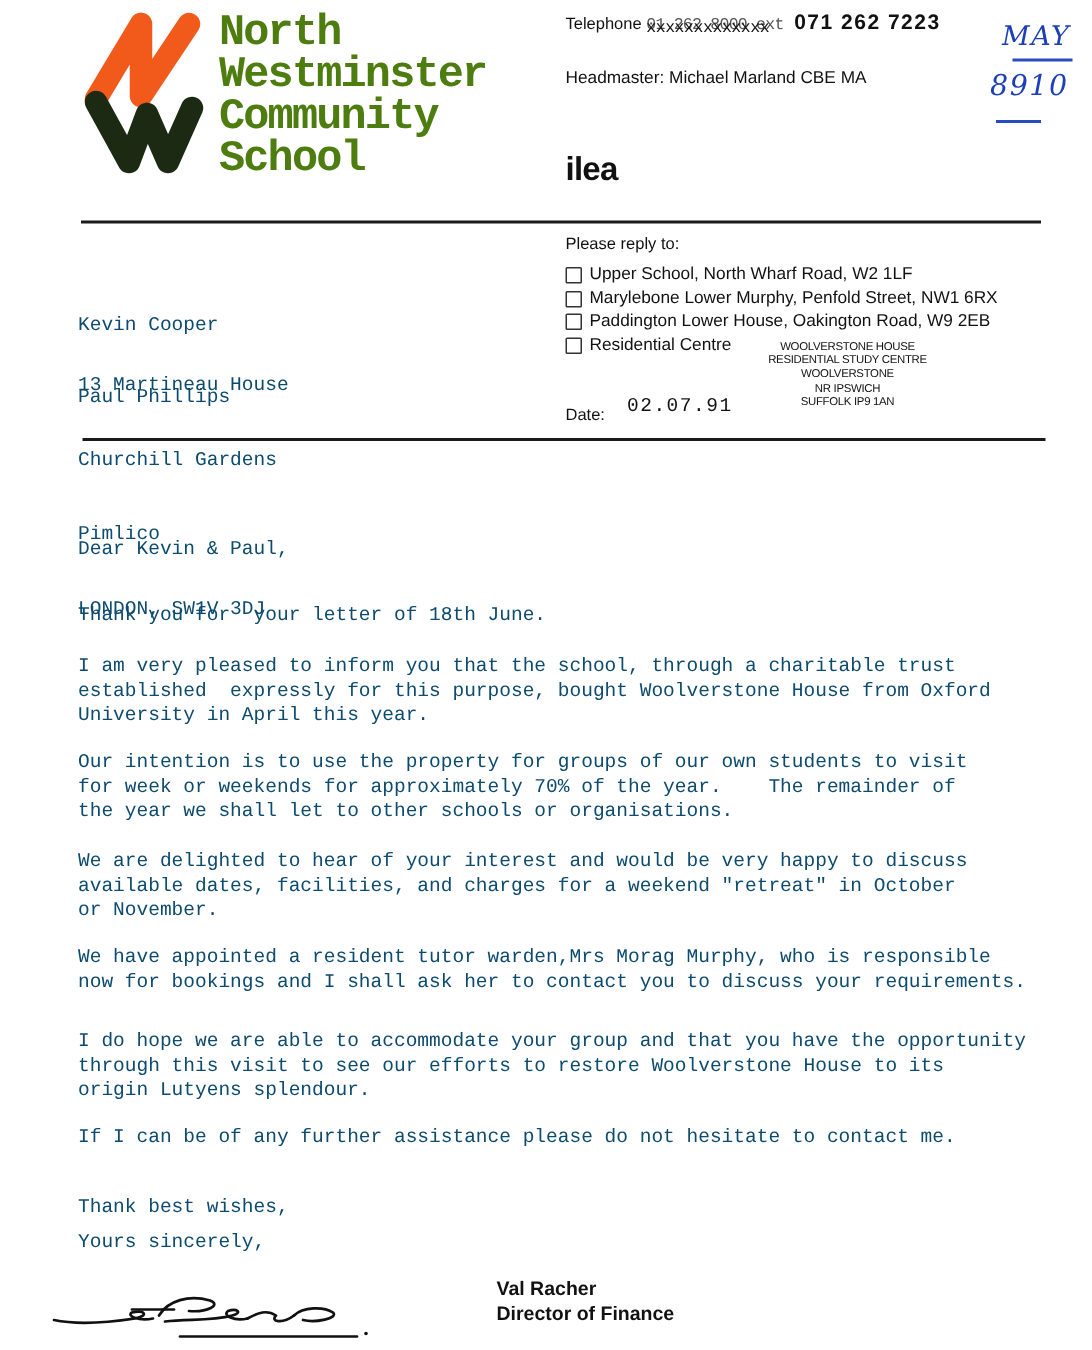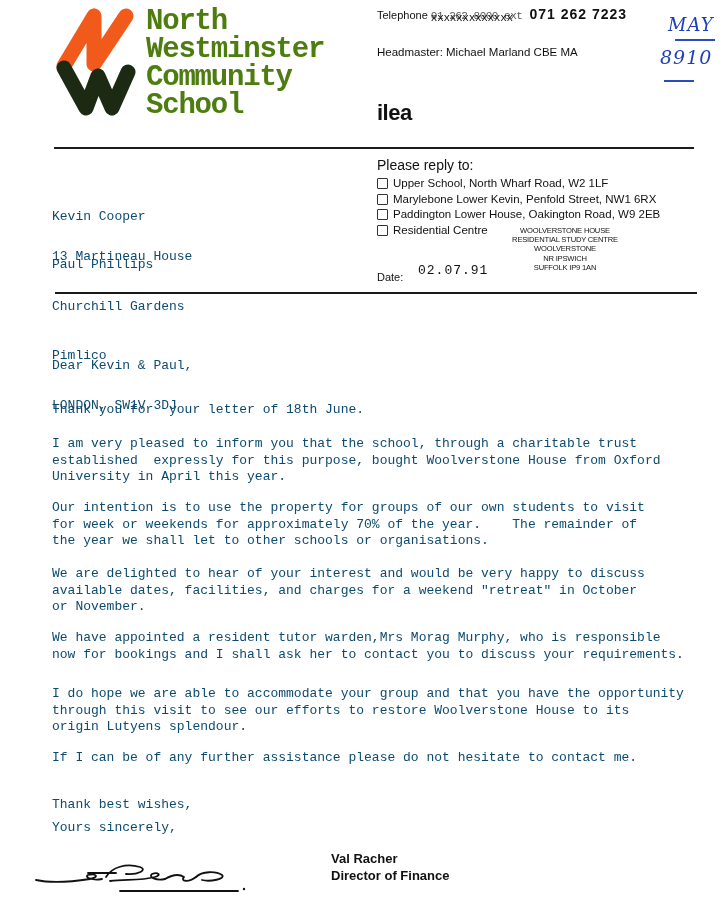--- a/index.html
+++ b/index.html
@@ -79,21 +79,21 @@
     
     .mono {
       font-family: "Liberation Mono", monospace;
       font-size: 13px;
       color: #0c4a6e;
       white-space: pre;
     }
     .addr-names { left: 52px; top: 177px; line-height: 16px; }
     .addr-lines { left: 52px; top: 216px; line-height: 16.5px; }
 
-    .reply-label { left: 377px; top: 157px; font-size: 14px; }
+    .reply-label { left: 377px; top: 157px; font-size: 11px; }
     .reply-list { left: 377px; top: 176px; font-size: 11.5px; line-height: 15.5px; }
     .reply-item { display: flex; align-items: center; white-space: nowrap; }
     .checkbox {
       width: 9px; height: 9px;
       border: 1px solid #333;
       border-radius: 1px;
       margin-right: 5px;
       flex: 0 0 auto;
       background: #fff;
     }
@@ -190,21 +190,21 @@
 </div>
 
 <div class="abs lh reply-label">Please reply to:</div>
 <div class="abs lh reply-list">
   <div class="reply-item">
     <span class="checkbox"></span>
     <span>Upper School, North Wharf Road, W2 1LF</span>
   </div>
   <div class="reply-item">
     <span class="checkbox"></span>
-    <span>Marylebone Lower Kevin, Penfold Street, NW1 6RX</span>
+    <span>Marylebone Lower Murphy, Penfold Street, NW1 6RX</span>
   </div>
   <div class="reply-item">
     <span class="checkbox"></span>
     <span>Paddington Lower House, Oakington Road, W9 2EB</span>
   </div>
   <div class="reply-item">
     <span class="checkbox"></span>
     <span>Residential Centre</span>
   </div>
 </div>

